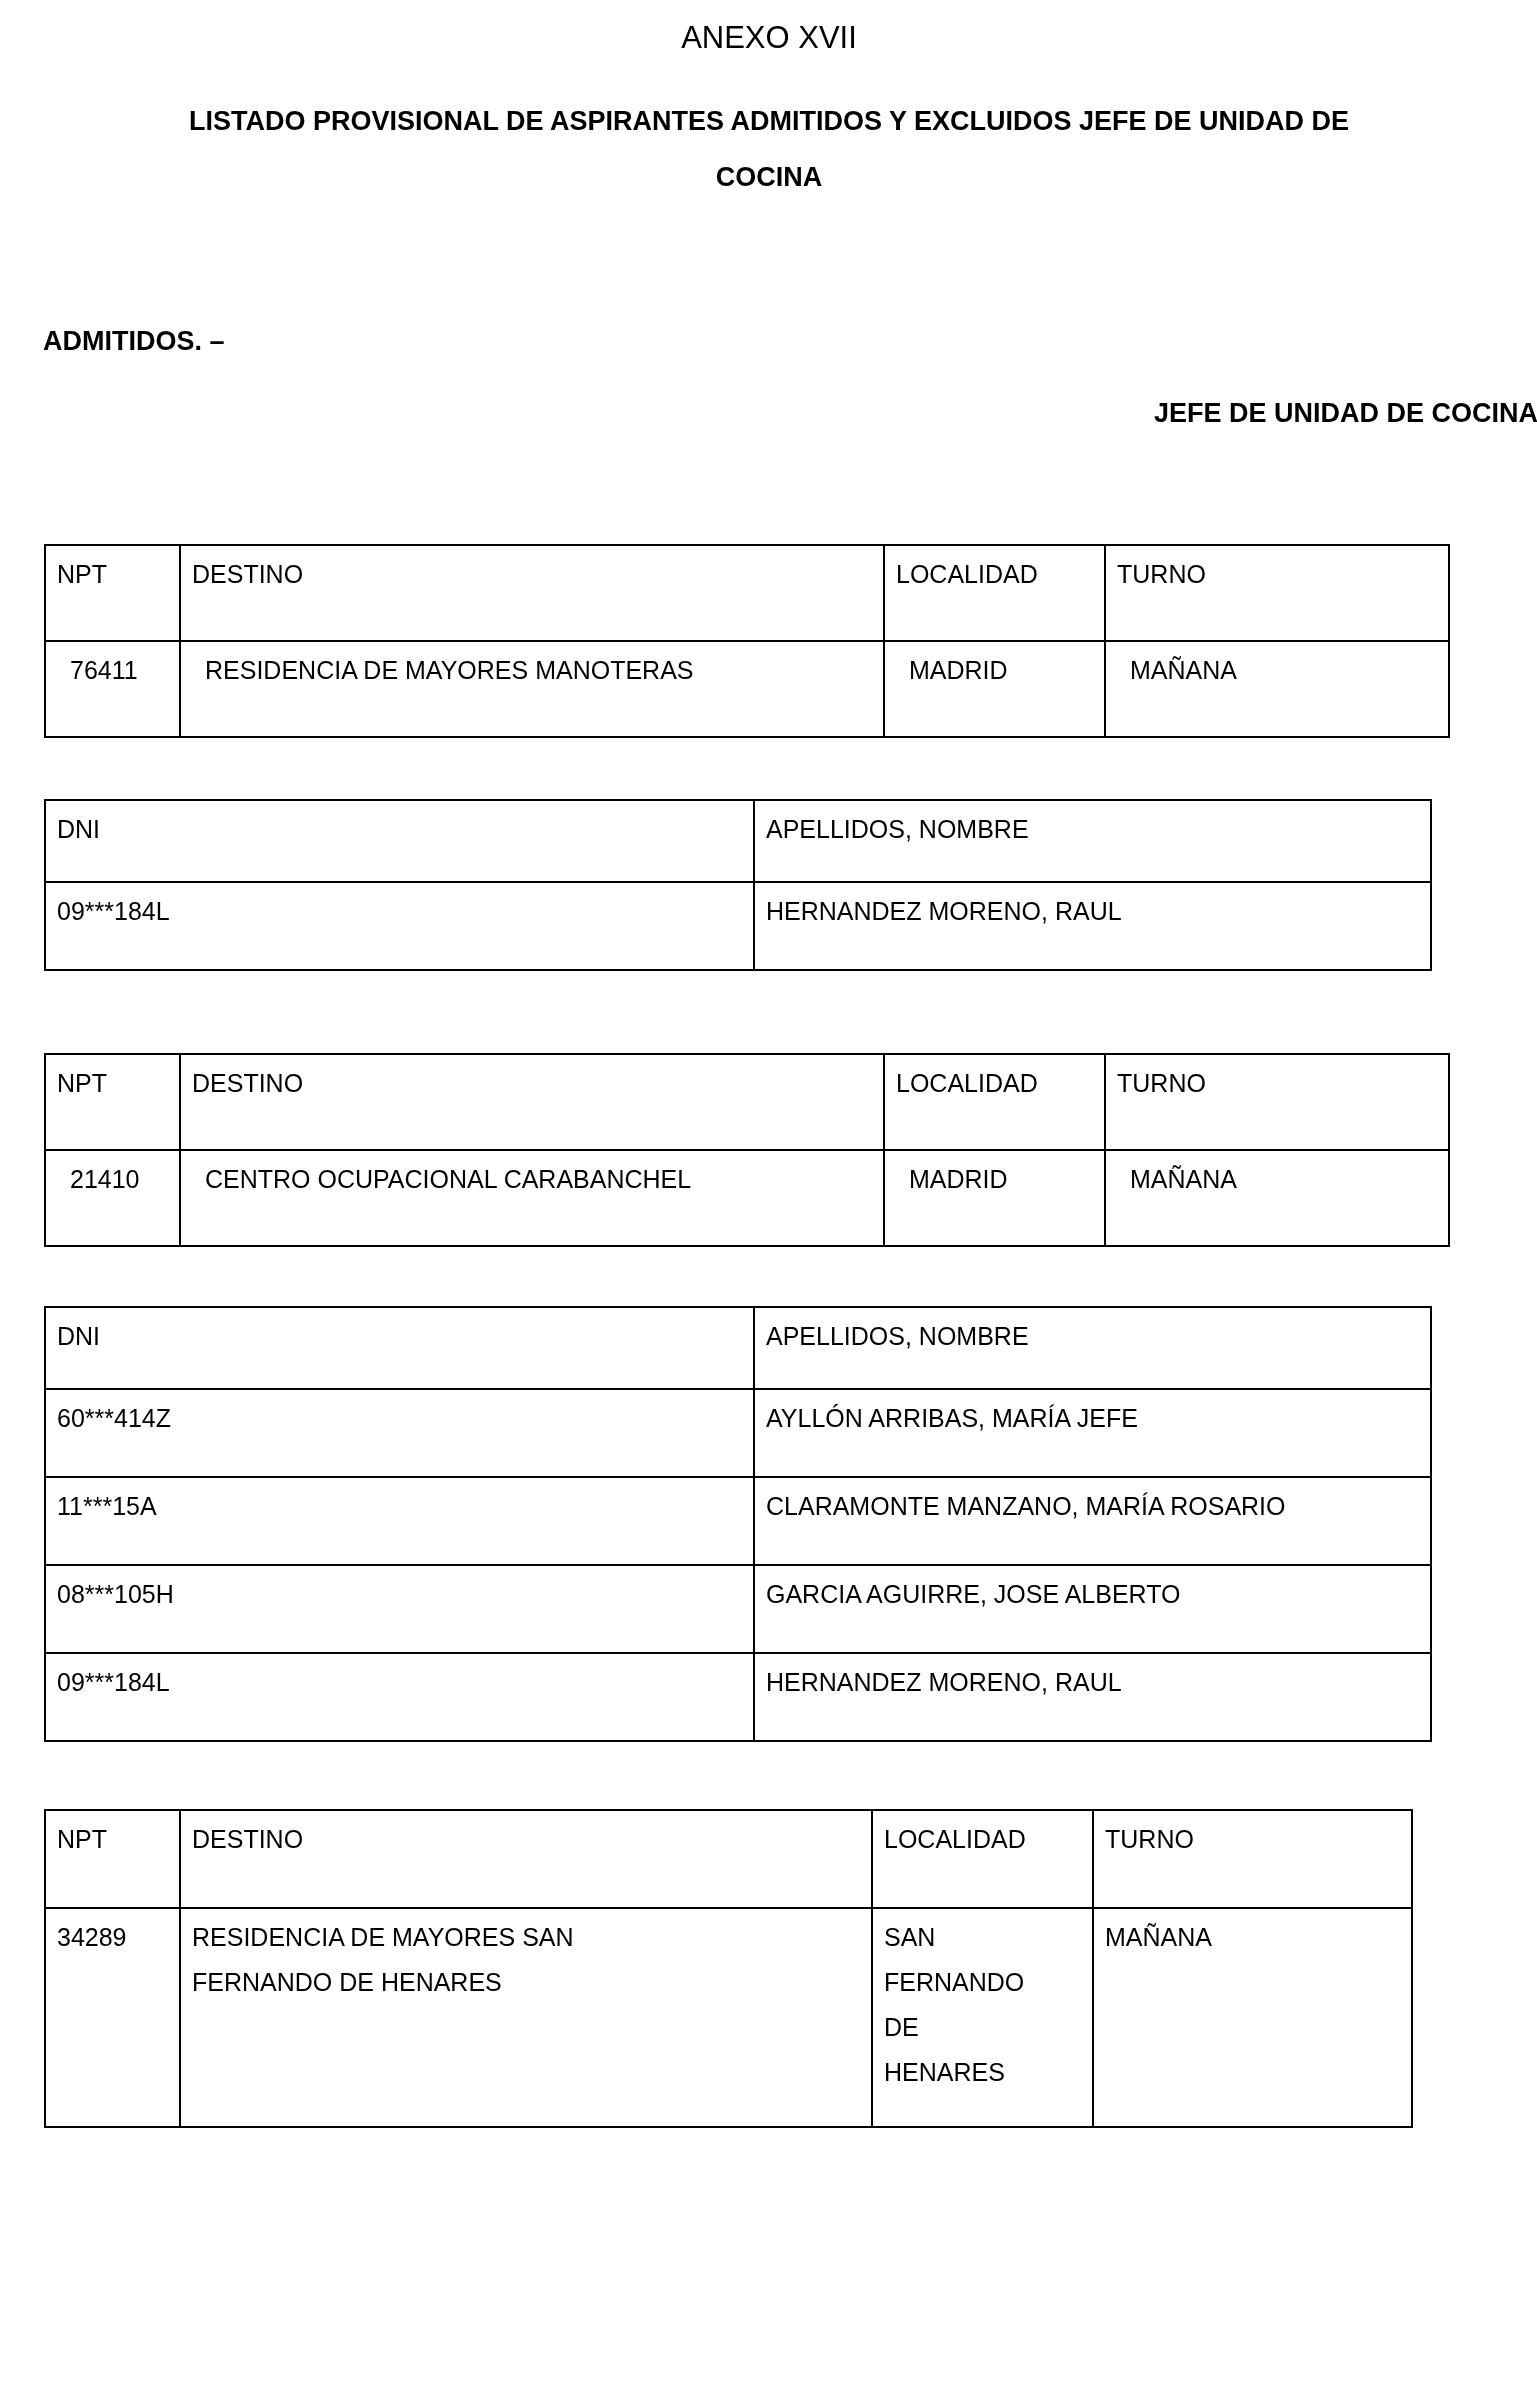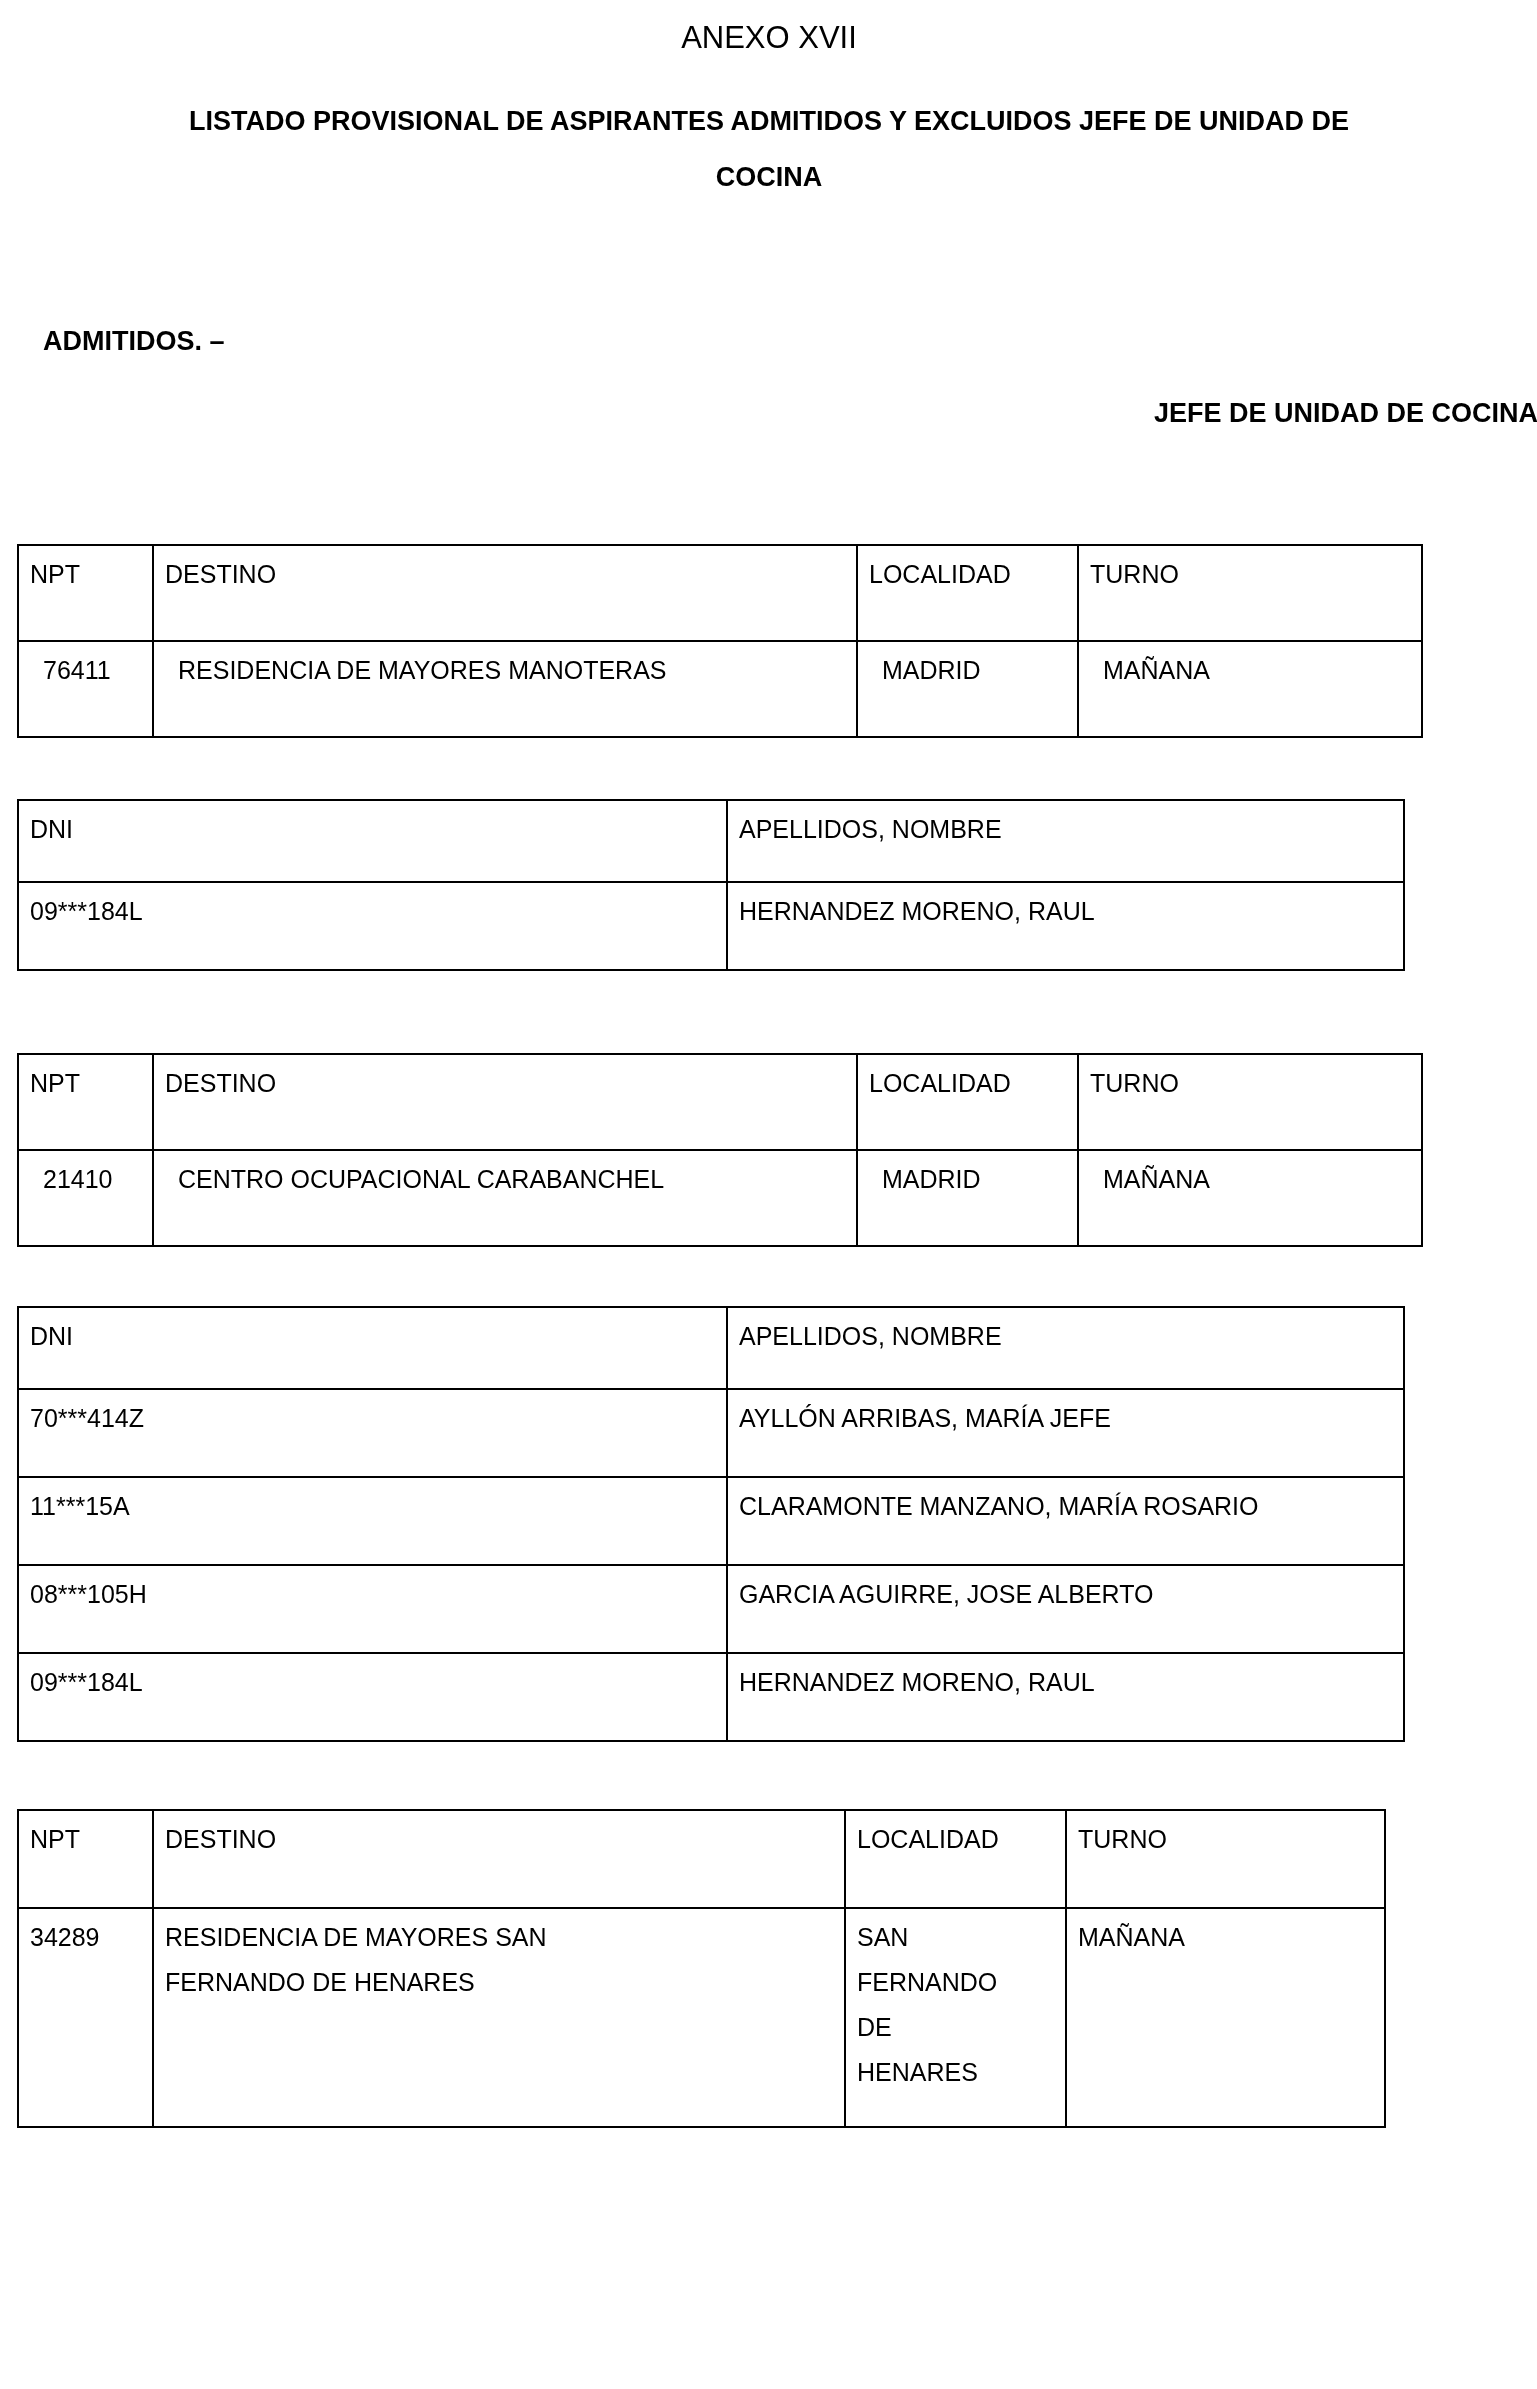--- a/index.html
+++ b/index.html
@@ -32,21 +32,21 @@
     font-weight: 700;
     font-size: 27px;
     line-height: 34px;
   }
   .h-admitidos { margin-top: 119px; }
   .h-jefe { margin-top: 38px; text-align: right; }
 
   table {
     border-collapse: collapse;
     table-layout: fixed;
-    margin-left: 17px;
+    margin-left: 44px;
     background: #ffffff;
   }
   th, td {
     border: solid #000000;
     border-width: 2.3px;
     vertical-align: top;
     text-align: left;
     font-weight: 400;
     font-size: 25px;
     line-height: 45px;
@@ -166,21 +166,21 @@
     <colgroup>
         <col class="c-dni">
         <col class="c-name">
       </colgroup>
     <tbody>
         <tr>
       <th>DNI</th>
       <th>APELLIDOS, NOMBRE</th>
     </tr>
     <tr>
-      <td>70***414Z</td>
+      <td>60***414Z</td>
       <td>AYLLÓN ARRIBAS, MARÍA JEFE</td>
     </tr>
     <tr>
       <td>11***15A</td>
       <td>CLARAMONTE MANZANO, MARÍA ROSARIO</td>
     </tr>
     <tr>
       <td>08***105H</td>
       <td>GARCIA AGUIRRE, JOSE ALBERTO</td>
     </tr>

